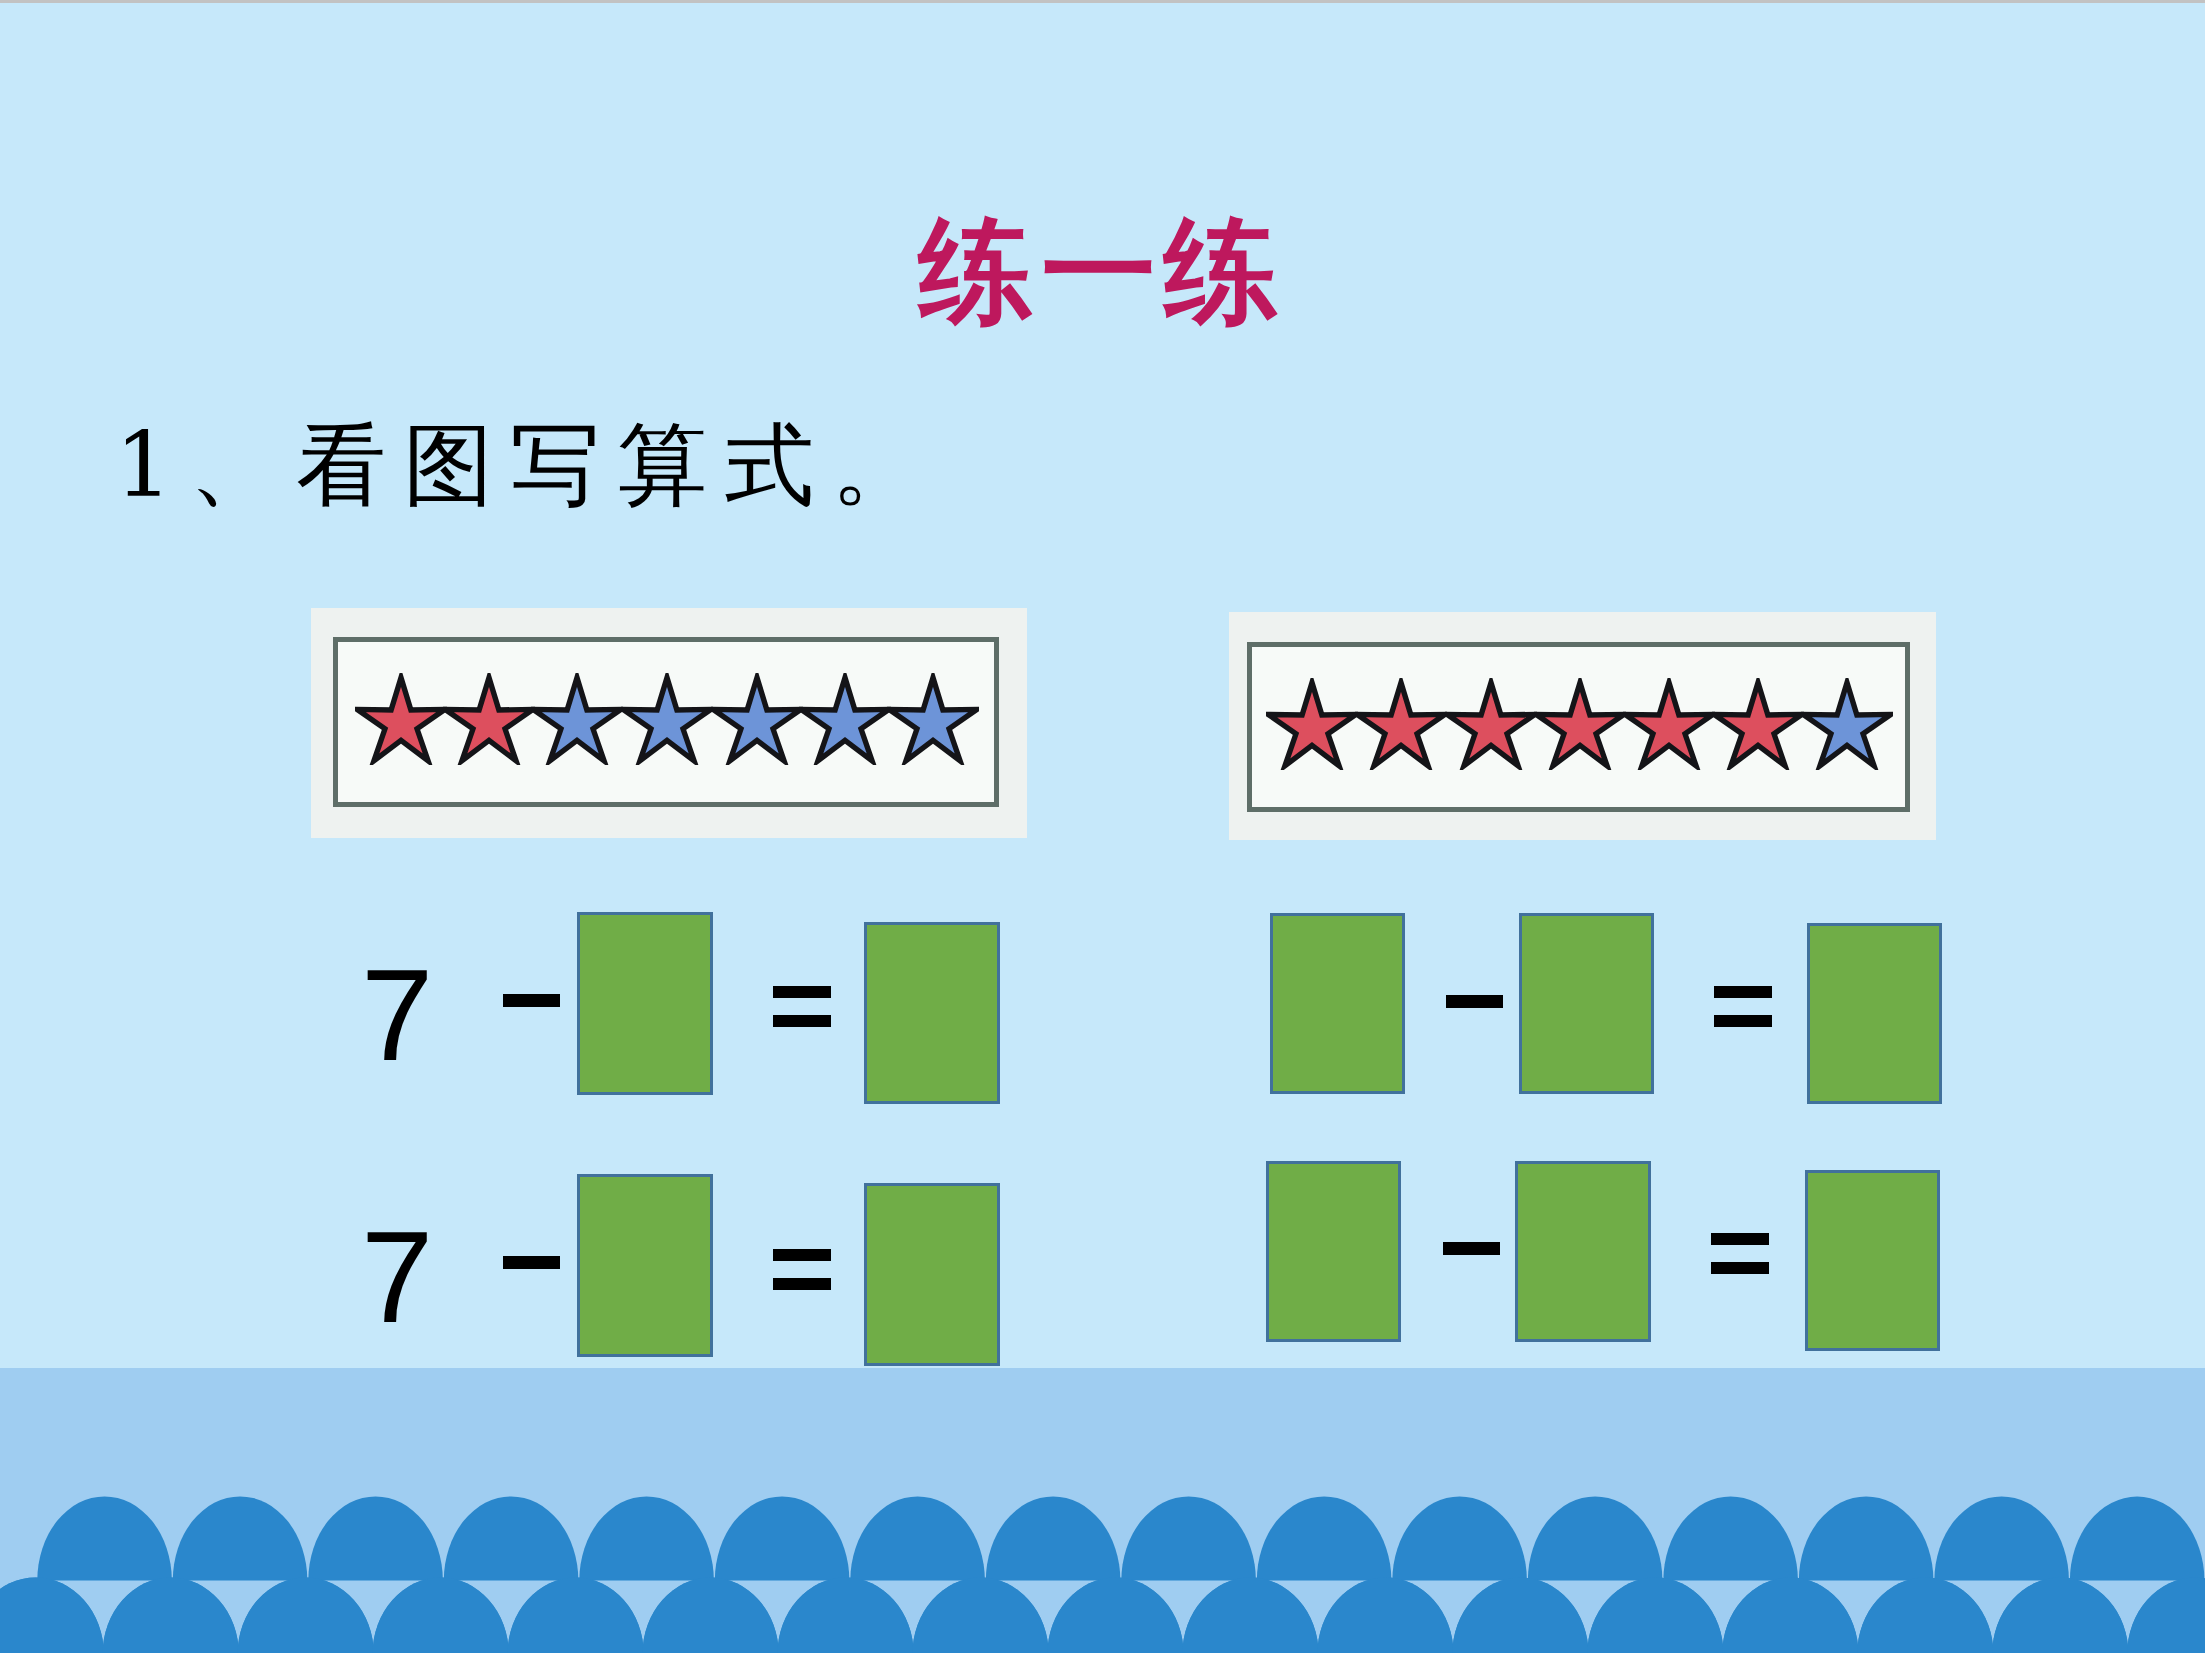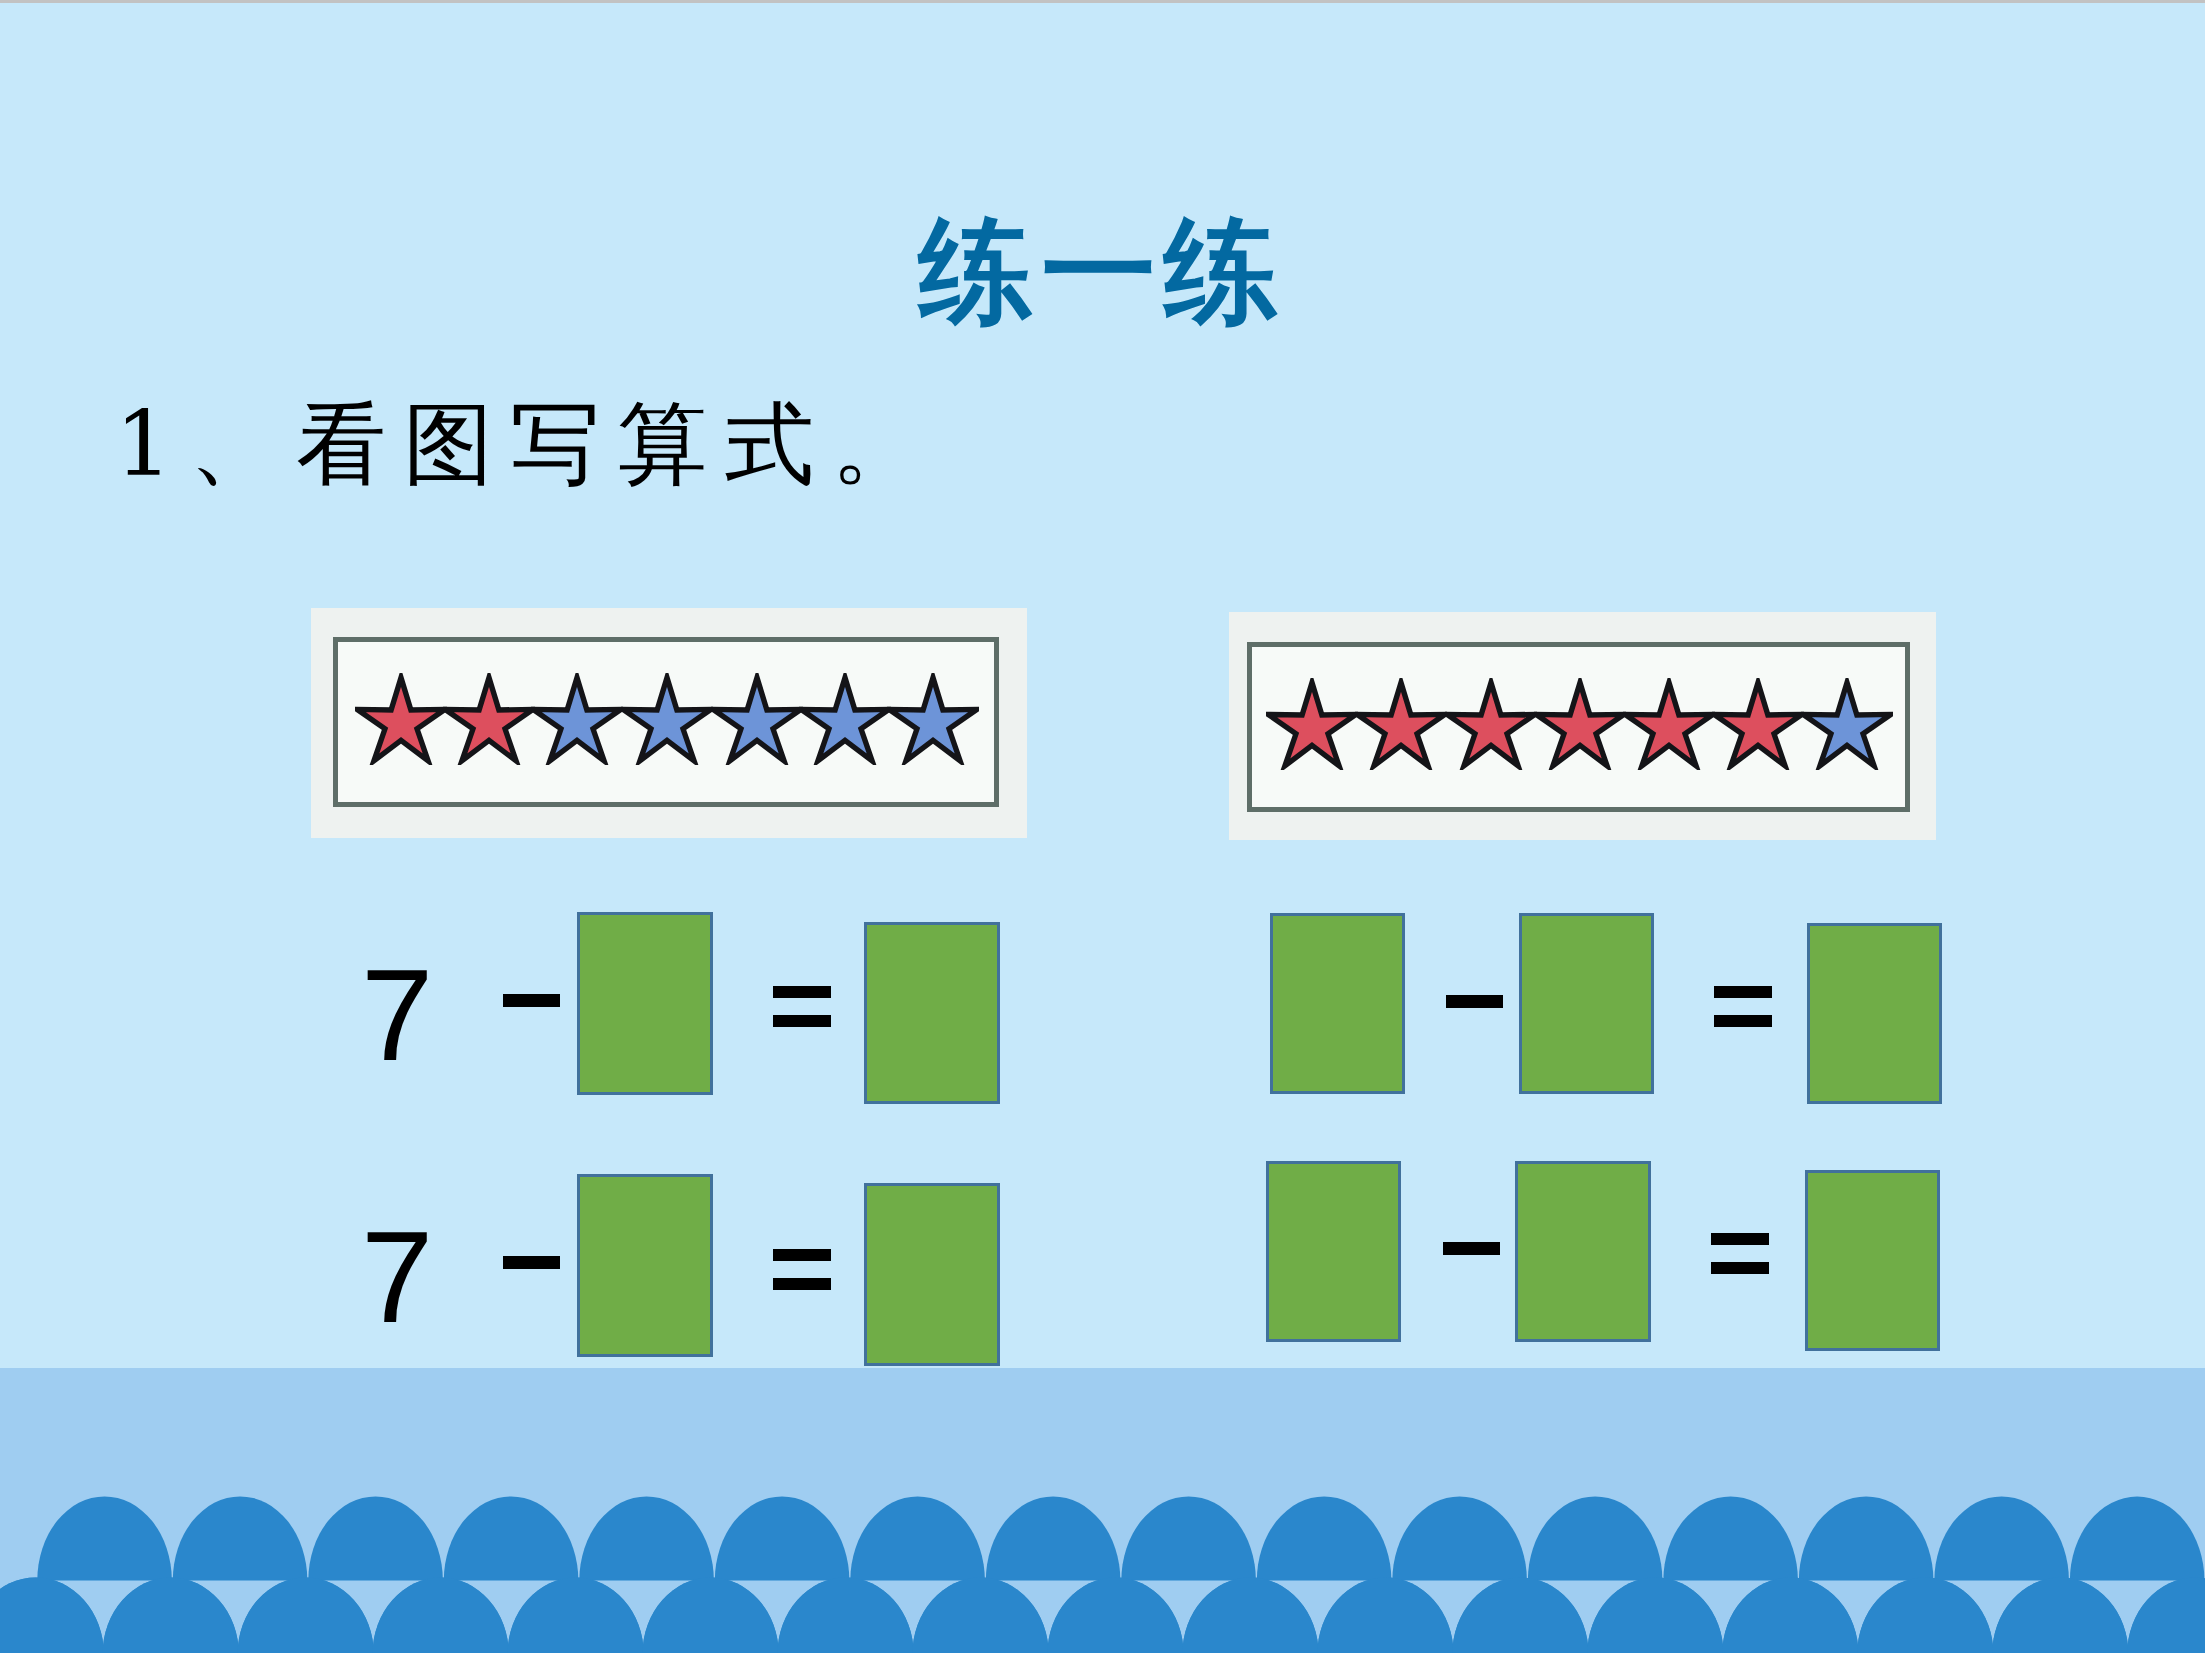--- a/index.html
+++ b/index.html
@@ -1,19 +1,19 @@
 <!DOCTYPE html>
 <html style="font-size:12.3px"><head>
 <meta charset="utf-8">
 <style>
   html, body { margin:0; padding:0; }
   body { width:2205px; height:1654px; position:relative; overflow:hidden; background:#C6E8FA; font-family:"DejaVu Sans", sans-serif; }
   .topline { position:absolute; left:0; top:0; width:2205px; height:3.1px; background:#c2c2c2; }
-  .title { position:absolute; left:0; width:2205px; top:195px; text-align:center; font-size:115px; font-weight:bold; color:#0369a1; letter-spacing:7.7px; font-family:"DejaVu Serif", serif; }
-  .subtitle { position:absolute; left:115px; top:384px; font-size:90px; color:#000; letter-spacing:17px; font-family:"DejaVu Serif", serif; white-space:nowrap; }
+  .title { position:absolute; left:0; width:2205px; top:195px; text-align:center; font-size:115px; font-weight:bold; color:#be185d; letter-spacing:7.7px; font-family:"DejaVu Serif", serif; }
+  .subtitle { position:absolute; left:115px; top:405px; font-size:90px; color:#000; letter-spacing:17px; font-family:"DejaVu Serif", serif; white-space:nowrap; }
   .panel { position:absolute; background:#EEF2F0; }
   .panel .inner { position:absolute; border:5.4px solid #5E6E68; background:#F7FAF8; box-sizing:border-box; }
   .star { position:absolute; width:90px; height:90px; }
   .num { position:absolute; font-size:130px; color:#000; line-height:1; font-family:"Liberation Sans", sans-serif; }
   .bar { position:absolute; background:#000; }
   .box { position:absolute; background:#70AD47; border:3.8px solid #41719C; box-sizing:border-box; }
   .band { position:absolute; left:0; top:1368px; width:2205px; height:286px; background:#9FCDF1; }
   .waves { position:absolute; left:0; top:1368px; width:2205px; height:286px; }
 </style>
 </head>

